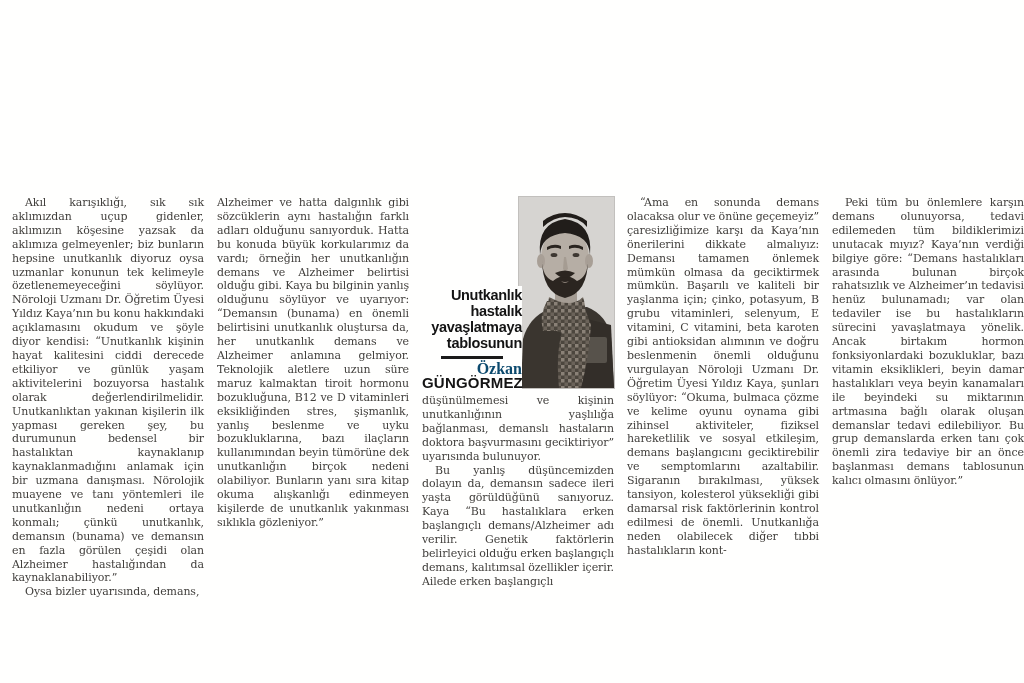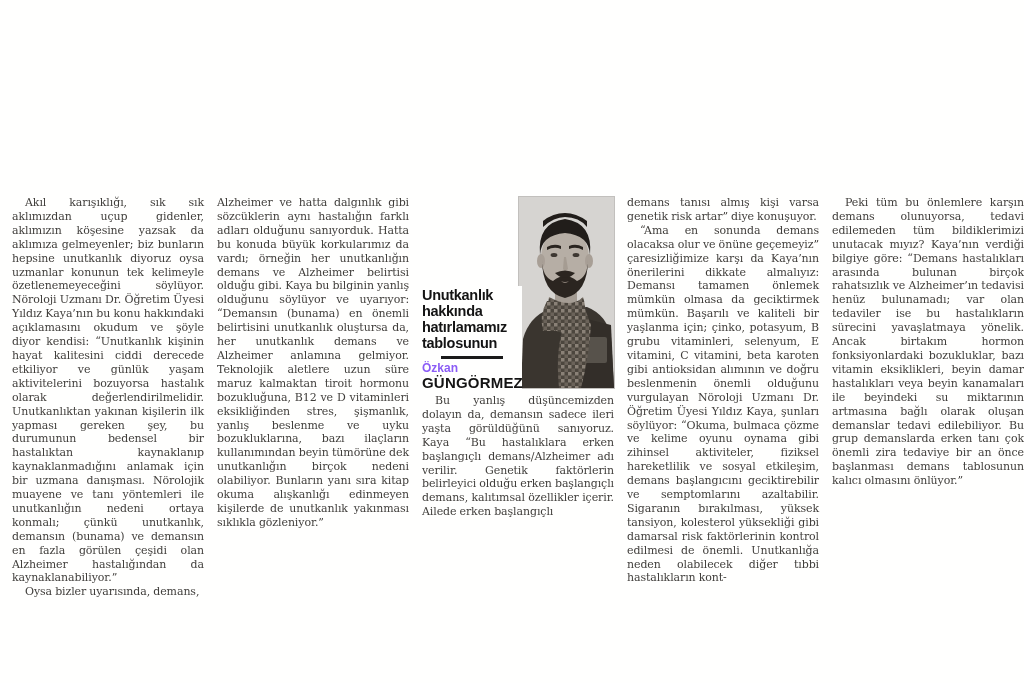--- a/index.html
+++ b/index.html
@@ -9,26 +9,26 @@
   .col{width:192px;flex:0 0 192px;}
   .para{margin:0;text-align:justify;font-size:11px;line-height:13.9px;color:#403e3b;
         letter-spacing:-0.1px;word-spacing:-0.3px;}
   .para.indent{text-indent:13px;}
 
   
   .col3-header{position:relative;height:192px;margin-bottom:6px;}
   .photo{position:absolute;top:1px;right:0;width:95px;height:191px;display:block;
          outline:1px solid #c2c0bd;}
   .headline-box{position:absolute;left:0;top:90px;width:100px;background:#fffffe;
-                text-align:left;z-index:2;padding:1px 0 0 0;}
+                text-align:right;z-index:2;padding:1px 0 0 0;}
   .headline-line{font-family:"Liberation Sans",sans-serif;font-weight:700;
                  font-size:14.5px;line-height:16px;color:#141414;letter-spacing:-0.3px;}
   .rule{width:62px;height:3px;background:#1a1a1a;margin:5px auto 3px auto;}
-  .author-first{font-family:Liberation Sans, sans-serif;font-weight:700;
-                font-size:12px;line-height:13px;color:#8b5cf6;}
+  .author-first{font-family:Liberation Serif, serif;font-weight:700;
+                font-size:16px;line-height:13px;color:#0c4a6e;}
   .author-last{font-family:"Liberation Sans",sans-serif;font-weight:700;
                font-size:15px;line-height:15px;color:#141414;letter-spacing:0.2px;}
 </style>
 </head>
 <body>
 
 <div class="page">
   <div class="article">
 
     <div class="col">
@@ -78,35 +78,35 @@
 
           <path d="M36,76 Q46,71 56,76 Q51,81 46,81 Q41,81 36,76 Z" fill="#2b2520"></path>
           <path d="M42,84 Q46,86 50,84 Q46,88 42,84 Z" fill="#8f857b"></path>
 
           <path d="M30,100 Q26,118 34,132 Q46,140 60,132 Q70,118 64,100 Q52,112 30,100 Z" fill="url(#scarfpat)"></path>
           <path d="M46,126 Q62,124 66,112 L72,128 Q70,160 62,191 L40,191 Q36,150 46,126 Z" fill="url(#scarfpat)"></path>
           <path d="M28,104 Q20,118 24,134 L36,134 Q28,120 32,104 Z" fill="url(#scarfpat)"></path>
         </svg>
         <div class="headline-box">
           <div class="headline-line">Unutkanlık</div>
-          <div class="headline-line">hakkında</div>
-          <div class="headline-line">hatırlamamız</div>
+          <div class="headline-line">hastalık</div>
+          <div class="headline-line">yavaşlatmaya</div>
           <div class="headline-line">tablosunun</div>
           <div class="rule"></div>
           <div class="author-first">Özkan</div>
           <div class="author-last">GÜNGÖRMEZ</div>
         </div>
       </div>
       <div>
+          <p class="para">düşünülmemesi ve kişinin unutkanlığının yaşlılığa bağlanması, demanslı hastaların doktora başvurmasını geciktiriyor” uyarısında bulunuyor.</p>
           <p class="para indent">Bu yanlış düşüncemizden dolayın da, demansın sadece ileri yaşta görüldüğünü sanıyoruz. Kaya “Bu hastalıklara erken başlangıçlı demans/Alzheimer adı verilir. Genetik faktörlerin belirleyici olduğu erken başlangıçlı demans, kalıtımsal özellikler içerir. Ailede erken başlangıçlı</p>
         </div>
     </div>
 
     <div class="col">
-        <p class="para">demans tanısı almış kişi varsa genetik risk artar” diye konuşuyor.</p>
         <p class="para indent">“Ama en sonunda demans olacaksa olur ve önüne geçemeyiz” çaresizliğimize karşı da Kaya’nın önerilerini dikkate almalıyız: Demansı tamamen önlemek mümkün olmasa da geciktirmek mümkün. Başarılı ve kaliteli bir yaşlanma için; çinko, potasyum, B grubu vitaminleri, selenyum, E vitamini, C vitamini, beta karoten gibi antioksidan alımının ve doğru beslenmenin önemli olduğunu vurgulayan Nöroloji Uzmanı Dr. Öğretim Üyesi Yıldız Kaya, şunları söylüyor: “Okuma, bulmaca çözme ve kelime oyunu oynama gibi zihinsel aktiviteler, fiziksel hareketlilik ve sosyal etkileşim, demans başlangıcını geciktirebilir ve semptomlarını azaltabilir. Sigaranın bırakılması, yüksek tansiyon, kolesterol yüksekliği gibi damarsal risk faktörlerinin kontrol edilmesi de önemli. Unutkanlığa neden olabilecek diğer tıbbi hastalıkların kont-</p>
       </div>
 
     <div class="col">
         <p class="para indent">Peki tüm bu önlemlere karşın demans olunuyorsa, tedavi edilemeden tüm bildiklerimizi unutacak mıyız? Kaya’nın verdiği bilgiye göre: “Demans hastalıkları arasında bulunan birçok rahatsızlık ve Alzheimer’ın tedavisi henüz bulunamadı; var olan tedaviler ise bu hastalıkların sürecini yavaşlatmaya yönelik. Ancak birtakım hormon fonksiyonlardaki bozukluklar, bazı vitamin eksiklikleri, beyin damar hastalıkları veya beyin kanamaları ile beyindeki su miktarının artmasına bağlı olarak oluşan demanslar tedavi edilebiliyor. Bu grup demanslarda erken tanı çok önemli zira tedaviye bir an önce başlanması demans tablosunun kalıcı olmasını önlüyor.”</p>
       </div>
 
   </div>
 </div>
 

